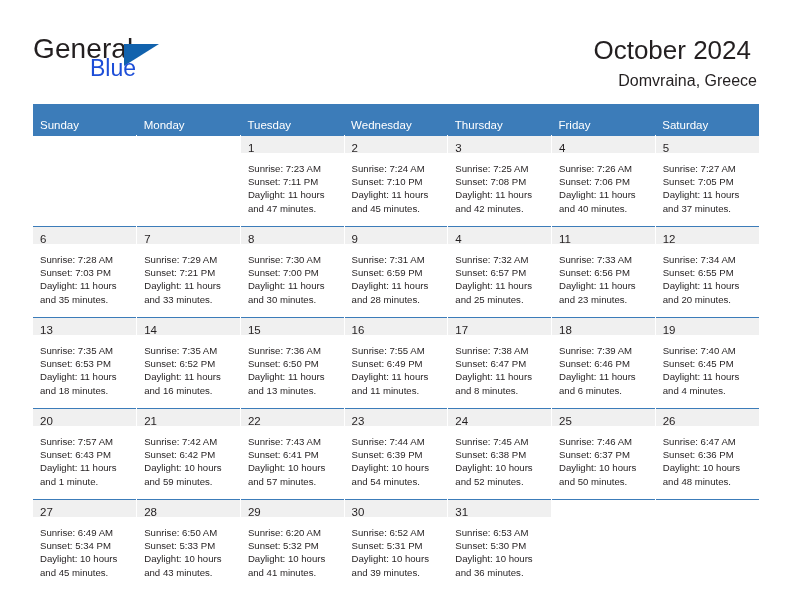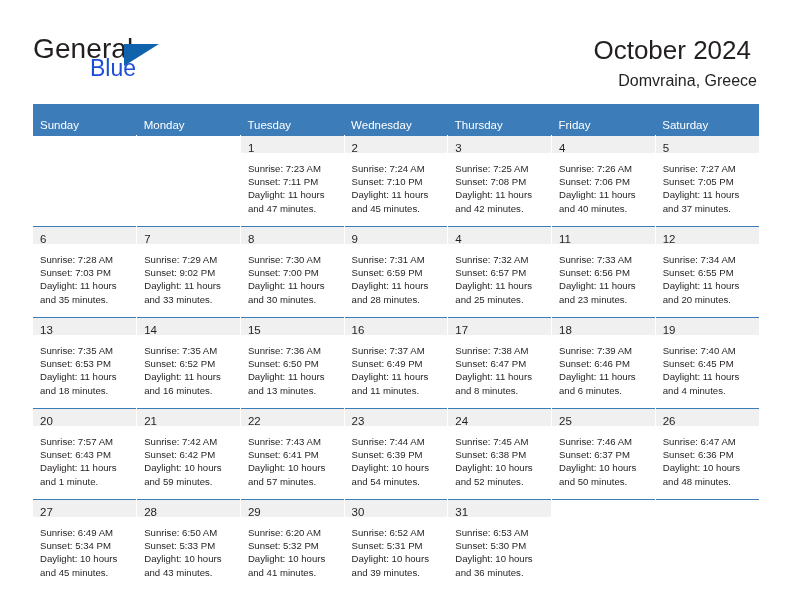--- a/index.html
+++ b/index.html
@@ -270,21 +270,21 @@
                 <div>Daylight: 11 hours</div>
                 <div>and 35 minutes.</div>
               </div>
             </div>
           </td>
           <td>
             <div class="cell-inner">
               <div class="day-band"><span class="day-num">7</span></div>
               <div class="day-body">
                 <div>Sunrise: 7:29 AM</div>
-                <div>Sunset: 9:02 PM</div>
+                <div>Sunset: 7:21 PM</div>
                 <div>Daylight: 11 hours</div>
                 <div>and 33 minutes.</div>
               </div>
             </div>
           </td>
           <td>
             <div class="cell-inner">
               <div class="day-band"><span class="day-num">8</span></div>
               <div class="day-body">
                 <div>Sunrise: 7:30 AM</div>
@@ -370,21 +370,21 @@
                 <div>Sunset: 6:50 PM</div>
                 <div>Daylight: 11 hours</div>
                 <div>and 13 minutes.</div>
               </div>
             </div>
           </td>
           <td>
             <div class="cell-inner">
               <div class="day-band"><span class="day-num">16</span></div>
               <div class="day-body">
-                <div>Sunrise: 7:37 AM</div>
+                <div>Sunrise: 7:55 AM</div>
                 <div>Sunset: 6:49 PM</div>
                 <div>Daylight: 11 hours</div>
                 <div>and 11 minutes.</div>
               </div>
             </div>
           </td>
           <td>
             <div class="cell-inner">
               <div class="day-band"><span class="day-num">17</span></div>
               <div class="day-body">

